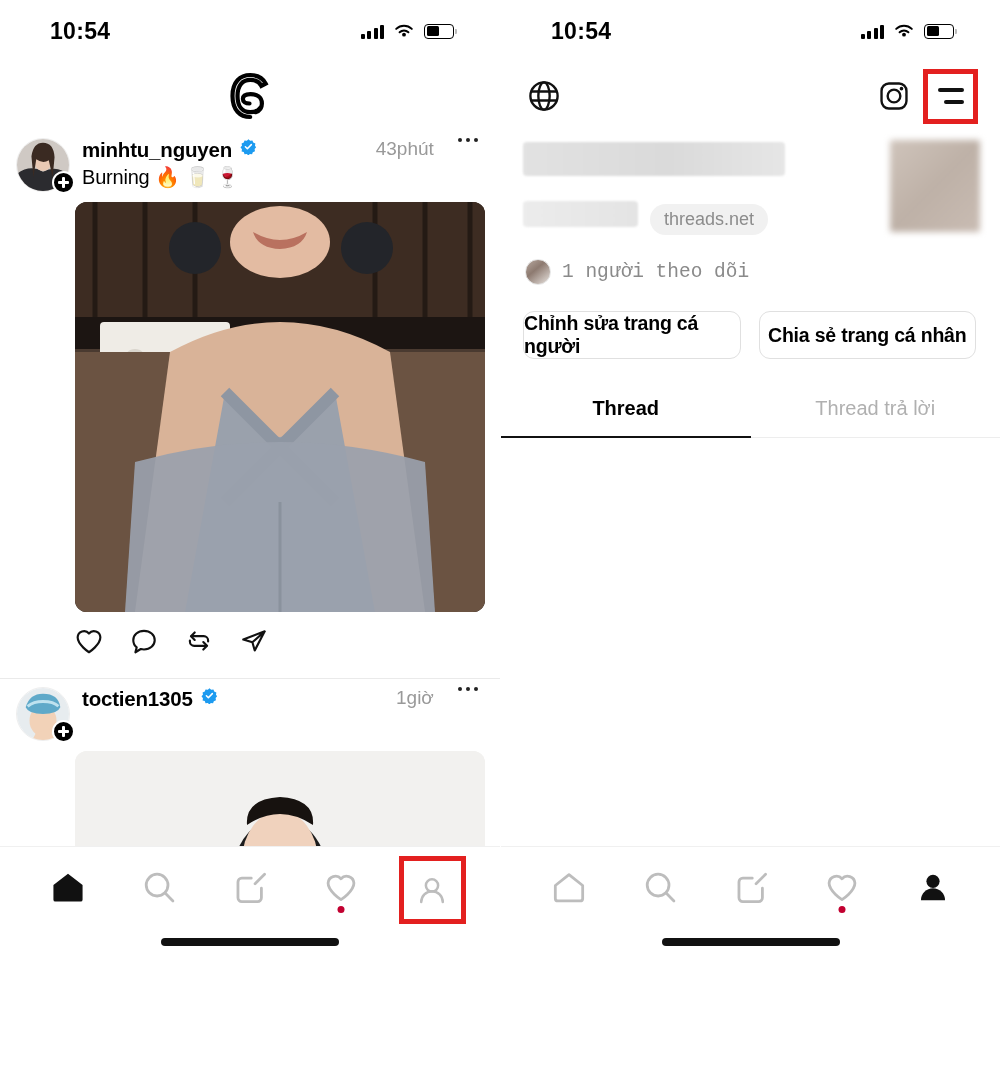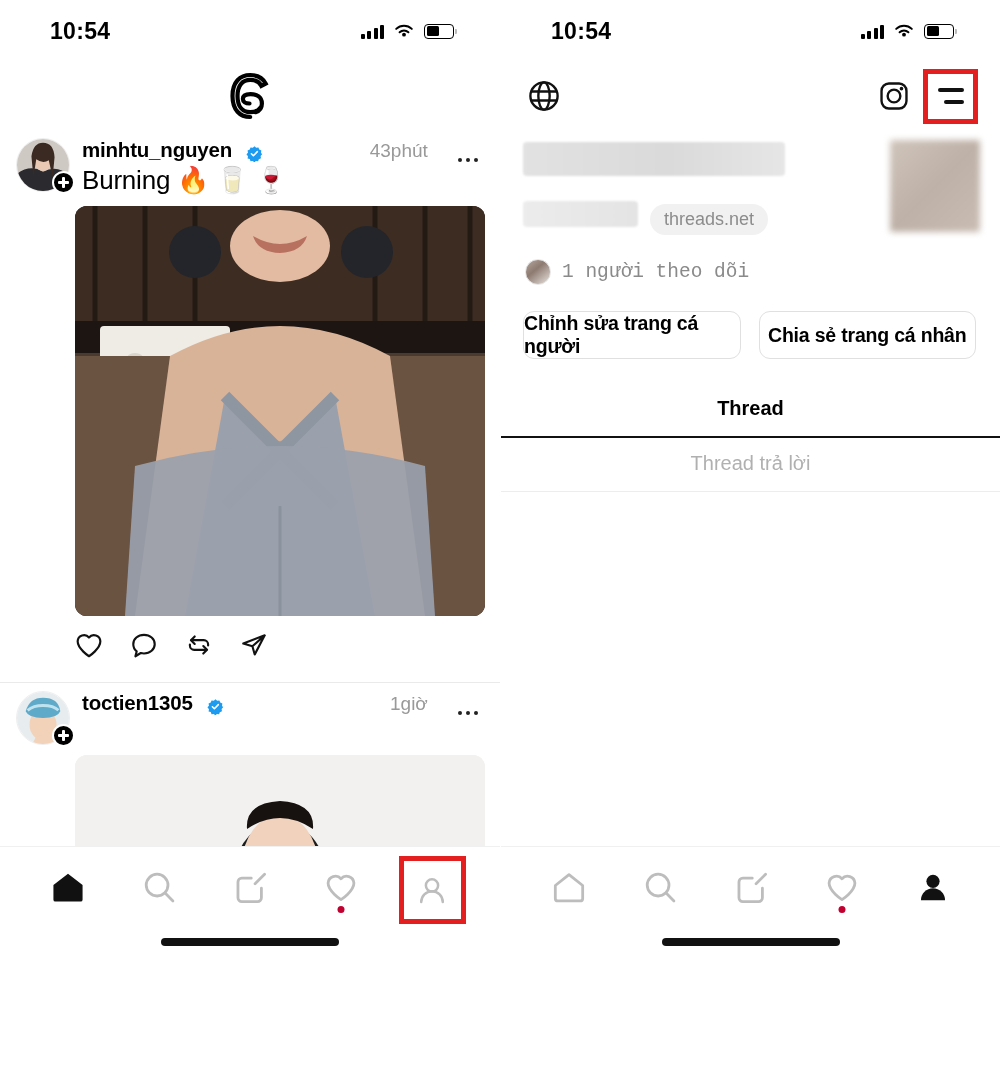--- a/index.html
+++ b/index.html
@@ -71,31 +71,31 @@
     background: #000; border: 2.5px solid #fff;
     display: flex; align-items: center; justify-content: center;
   }
   .plus-badge::before, .plus-badge::after {
     content: ""; position: absolute; background: #fff; border-radius: 1px;
   }
   .plus-badge::before { width: 11px; height: 2.4px; }
   .plus-badge::after  { width: 2.4px; height: 11px; }
 
   .post-body { flex: 1; padding-left: 12px; min-width: 0; }
-  .name-row { display: flex; align-items: flex-end; gap: 14px; }
+  .name-row { display: flex; align-items: flex-start; gap: 8px; }
   .username { font-size: 20.5px; font-weight: bold; color: #000; letter-spacing: -.2px; }
   .verified { width: 17px; height: 17px; flex: 0 0 17px; }
   .name-row .spacer { flex: 1; }
   .timestamp { font-size: 19px; color: #999; }
   .dots {
     display: flex; gap: 3.5px; align-items: center;
     margin-left: 16px; margin-right: 2px;
   }
   .dots i { width: 4.4px; height: 4.4px; border-radius: 50%; background: #222; display: block; }
-  .caption { font-size: 26px; color: #000; margin-top: 3px; letter-spacing: -.2px; }
+  .caption { font-size: 20px; color: #000; margin-top: 3px; letter-spacing: -.2px; }
 
   .media {
     margin: 10px 0 0 75px; width: 410px; height: 410px;
     border-radius: 12px; overflow: hidden; position: relative;
     background: #3a3330;
   }
   .media.second { height: 190px; border-radius: 12px 12px 0 0; background: #f1f1ef; }
   .media svg { display: block; width: 100%; height: 100%; }
 
   .actions {
@@ -157,21 +157,21 @@
 
   .profile-buttons { display: flex; gap: 18px; padding: 26px 24px 0 22px; }
   .pbtn {
     flex: 1; height: 48px; border: 1.4px solid #e0e0e0;
     border-radius: 11px; background: #fff;
     display: flex; align-items: center; justify-content: center;
     font-size: 19.5px; font-weight: bold; color: #000; cursor: pointer;
     letter-spacing: -.2px;
   }
 
-  .tabs { display: flex; margin-top: 24px; flex-direction: column; }
+  .tabs { display: flex; margin-top: 24px; }
   .tab {
     flex: 1; text-align: center; padding: 14px 0 16px;
     font-size: 20px; color: #b0b0b0; cursor: pointer;
     border-bottom: 1.6px solid #ededed;
   }
   .tab.active { color: #000; font-weight: bold; border-bottom: 2.4px solid #111; }
 
   .empty-state {
     display: flex; align-items: center; justify-content: center;
     height: 430px; font-size: 20.5px; color: #9a9a9a;

